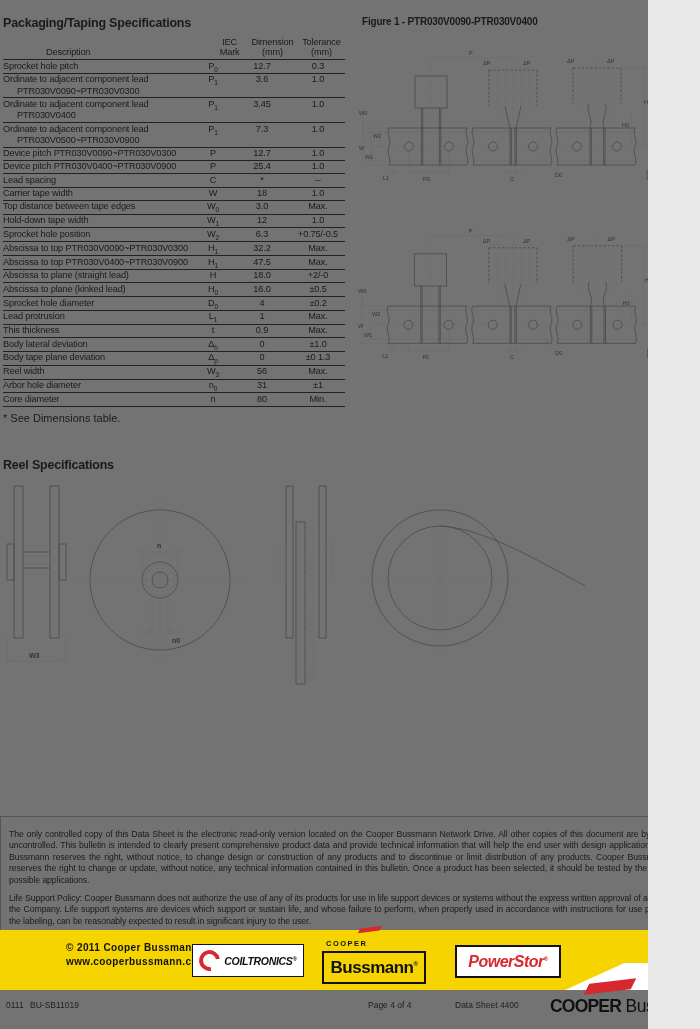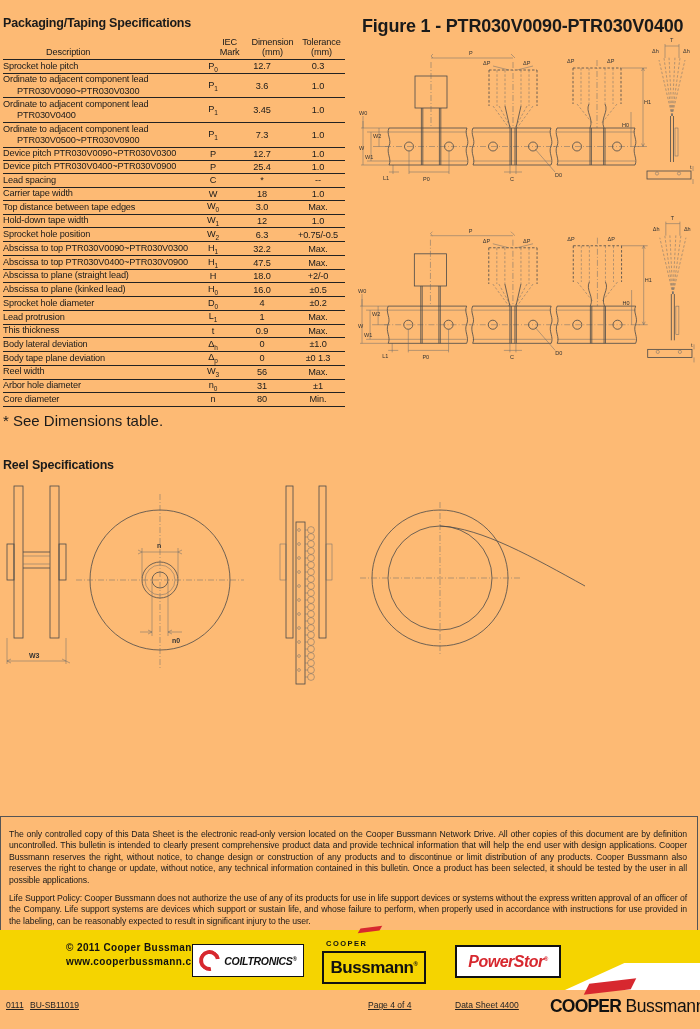--- a/index.html
+++ b/index.html
@@ -1,36 +1,36 @@
 <!DOCTYPE html>
 <html><head>
 <meta charset="utf-8">
 <style>
   html,body{margin:0;padding:0;background:#e8e8e8;}
-  #page{position:relative;width:700px;height:1029px;background:#fdba74;overflow:hidden;
+  #page{position:relative;width:648px;height:1029px;background:#737373;overflow:hidden;
         font-family:"Liberation Sans",sans-serif;color:#1a1a1a;}
   .abs{position:absolute;}
   h2.sec{font-size:12.5px;font-weight:bold;margin:0;letter-spacing:-0.2px;}
   
   #pkg-table{position:absolute;left:3px;top:36px;width:342px;font-size:9.2px;letter-spacing:-0.15px;}
   .t-head{display:flex;border-bottom:1px solid #222;align-items:flex-end;padding-bottom:1px;}
-  .t-row{display:flex;border-bottom:1px solid #222;align-items:center;min-height:12px;}
+  .t-row{display:flex;border-bottom:1px solid #222;align-items:flex-start;min-height:12px;}
   .tc{padding:0.5px 0;}
   .c-desc{width:190px;}
   .c-mark{width:40px;text-align:center;}
   .c-dim{width:58px;text-align:center;}
   .c-tol{width:54px;text-align:center;}
   .t-head .tc{line-height:10.5px;text-align:center;}
   .t-head .c-desc{text-align:left;margin-left:43px;}
   .desc2{padding-left:14px;}
   .c-desc div{line-height:11.3px;}
   sub{font-size:6.5px;}
-  #footnote{position:absolute;left:3px;top:412px;font-size:15px;}
+  #footnote{position:absolute;left:3px;top:412px;font-size:11px;}
   
-  .figtitle{position:absolute;font-size:18px;font-weight:bold;letter-spacing:-0.2px;}
+  .figtitle{position:absolute;font-size:10px;font-weight:bold;letter-spacing:-0.2px;}
   svg text{font-family:"Liberation Sans",sans-serif;font-size:5.5px;fill:#333;}
   .ln{stroke:#4a4a4a;fill:none;stroke-width:0.8;}
   .tn{stroke:#6a6a6a;fill:none;stroke-width:0.5;}
   .dsh{stroke-dasharray:2.5 1.8;}
   .cdot{stroke-dasharray:6 2 1 2;}
   
   #legal{position:absolute;left:0;top:816px;width:698px;border:1px solid #555;border-bottom:none;
          padding:12px 10px 0 8px;box-sizing:border-box;height:114px;}
   #legal p{margin:0 0 7px 0;font-size:8.7px;line-height:11.4px;text-align:justify;letter-spacing:-0.1px;}
   
@@ -52,21 +52,21 @@
                  border:2px solid #111;display:flex;align-items:center;justify-content:center;box-sizing:border-box;}
   #powerstor-box .wordmark{font-size:16px;font-weight:bold;font-style:italic;color:#D7282F;letter-spacing:-0.5px;}
   .reg{font-size:6px;vertical-align:super;}
   #cb-swoosh{position:absolute;left:588px;top:981px;width:44px;height:11px;background:#D7282F;
              transform:skewX(-32deg) rotate(-7deg);}
   #cb-logo{position:absolute;left:550px;top:996px;width:148px;text-align:right;font-size:17.5px;color:#111;white-space:nowrap;}
   #cb-logo .b1{font-weight:bold;letter-spacing:-0.8px;}
   #cb-logo .b2{font-weight:normal;letter-spacing:-0.4px;}
   
   #bottomline{position:absolute;left:0;top:1000px;width:700px;font-size:8.5px;color:#222;}
-  #bottomline span{position:absolute;white-space:nowrap;text-decoration:underline;}
+  #bottomline span{position:absolute;white-space:nowrap;}
 </style>
 </head>
 <body>
 
 <div id="page">
 
   <h2 class="sec abs" style="left:3px;top:16px;">Packaging/Taping Specifications</h2>
 
   <div id="pkg-table">
     <div class="t-head">

